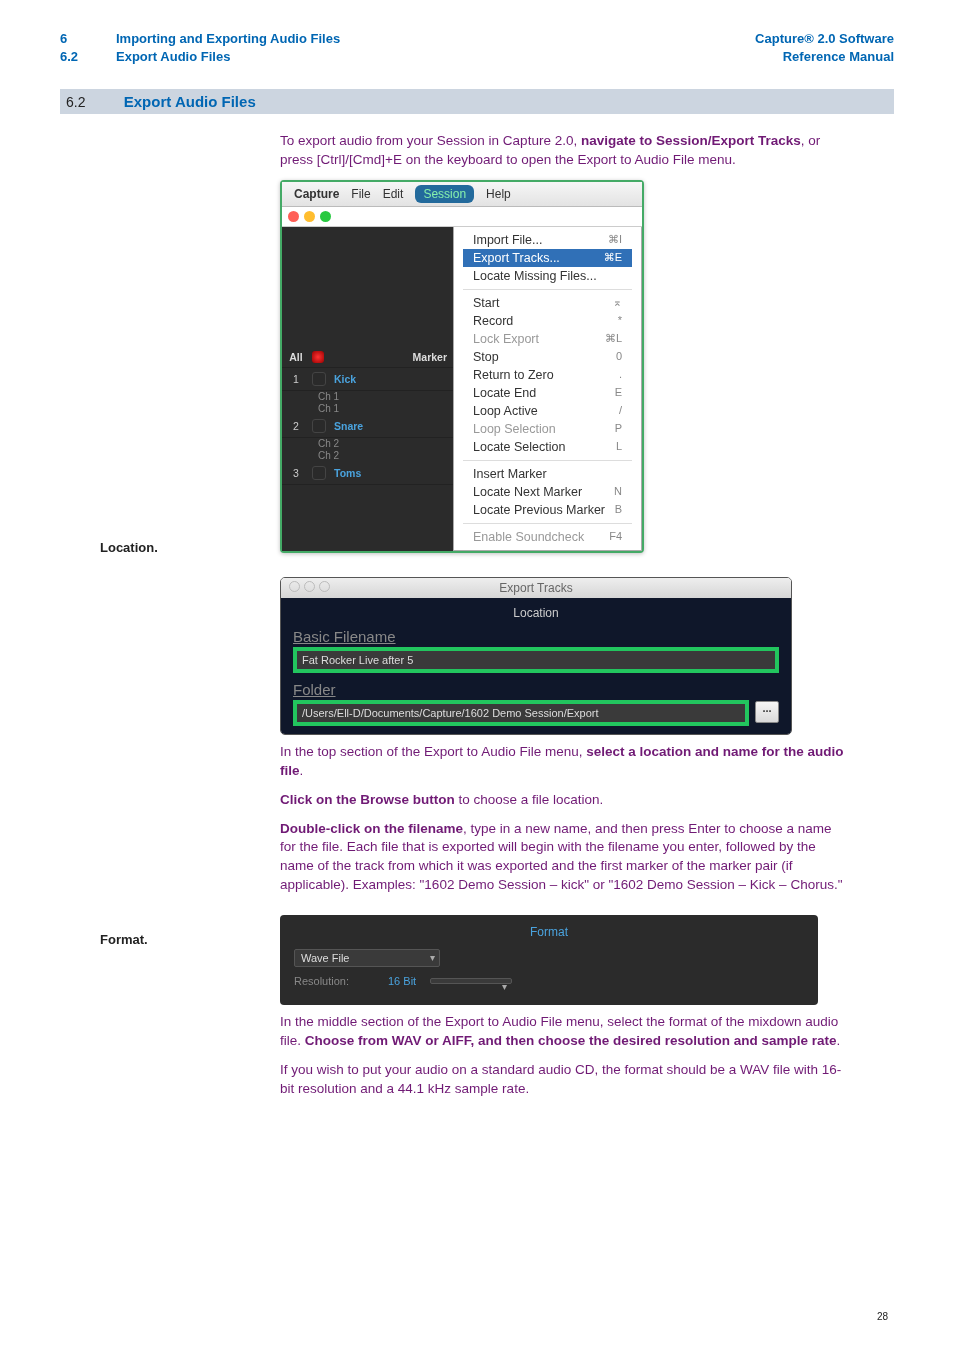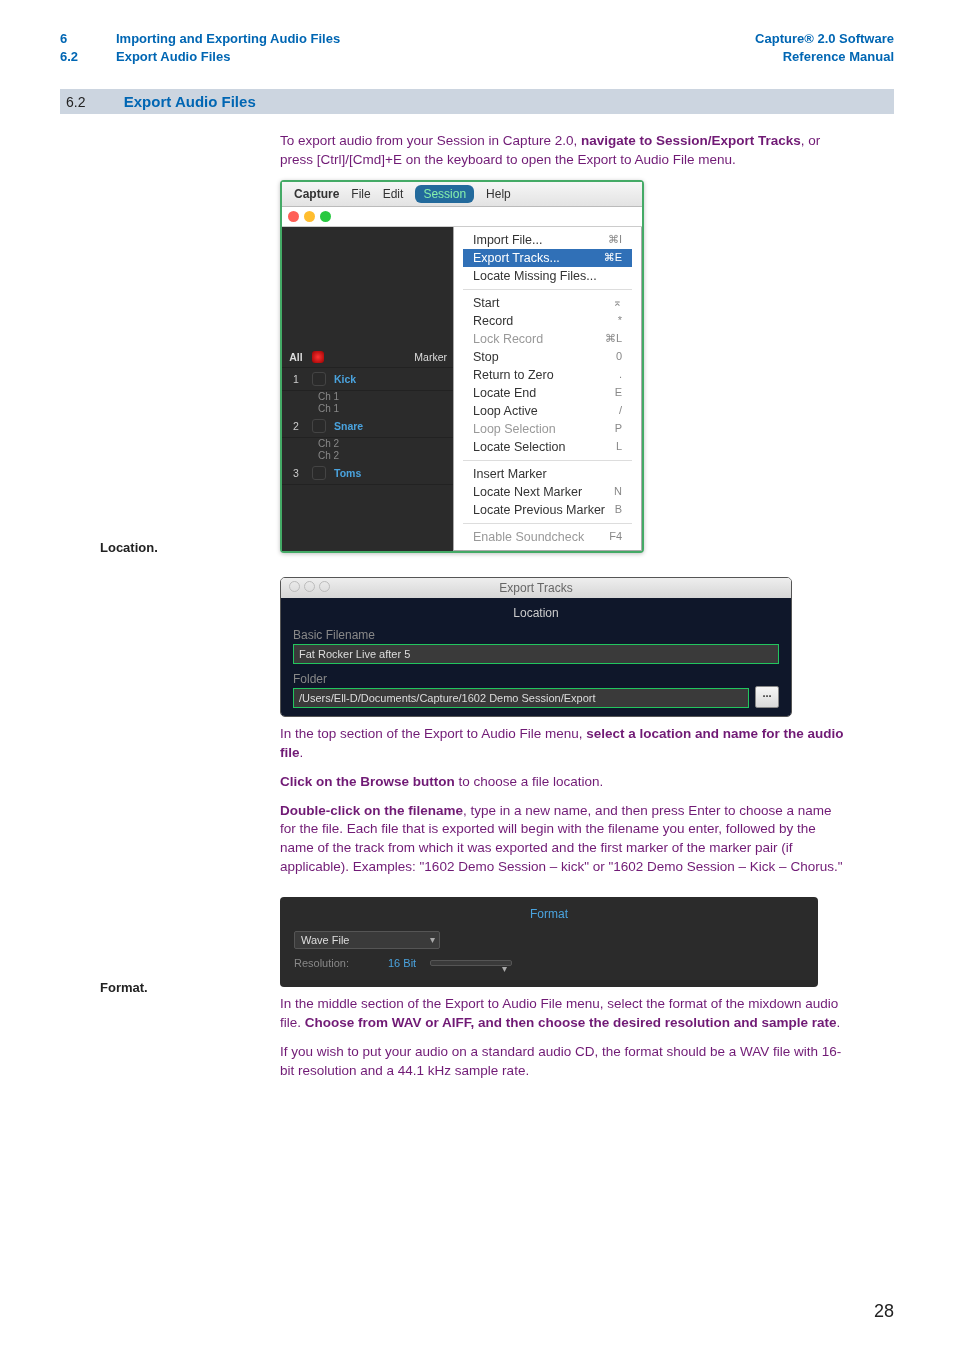--- a/index.html
+++ b/index.html
@@ -143,41 +143,41 @@
   .loc-panel{
     width:510px;border:1px solid #555;border-radius:5px;overflow:hidden;font-family:Arial,sans-serif;font-size:11px;
   }
   .loc-title{
     background:linear-gradient(#eee,#d6d6d6);text-align:center;color:#666;padding:3px;font-size:12px;position:relative;
   }
   .loc-title-dots{position:absolute;left:8px;top:3px;display:flex;gap:4px;}
   .loc-title-dots span{width:9px;height:9px;border-radius:50%;border:1px solid #bbb;display:inline-block;}
   .loc-body{background:#0f172a;color:#ccc;padding:8px 12px;}
   .loc-head{text-align:center;color:#ccc;margin-bottom:8px;font-size:12px;}
-  .loc-lbl{color:#888;font-size:12px;}
-  .loc-field{background:#3a3a3a;border:1px solid #22c55e;padding:3px 5px;margin:2px 0 8px 0;color:#ddd;font-size:11px;}
+  .loc-lbl{color:#888;font-size:15px;text-decoration:underline;}
+  .loc-field{background:#3a3a3a;border:4px solid #22c55e;padding:3px 5px;margin:2px 0 8px 0;color:#ddd;font-size:11px;}
   .loc-folder-row{display:flex;gap:6px;align-items:center;}
   .loc-btn{background:linear-gradient(#f6f6f6,#d9d9d9);border:1px solid #888;width:22px;height:20px;text-align:center;color:#333;font-weight:bold;border-radius:2px;}
 
   
   .fmt-panel{
     width:510px;background:#2b2b2b;color:#ccc;padding:10px 14px;border-radius:4px;font-family:Arial,sans-serif;font-size:11px;
   }
   .fmt-head{text-align:center;color:#4aa3de;font-size:12px;margin-bottom:10px;}
   .fmt-row{display:flex;align-items:center;gap:14px;margin-bottom:8px;}
   .fmt-lbl{color:#888;width:80px;}
   .fmt-val{color:#4aa3de;}
   .fmt-select{
     background:#3a3a3a;border:1px solid #555;color:#ddd;padding:2px 18px 2px 6px;border-radius:2px;position:relative;display:inline-block;
   }
   .fmt-select::after{content:"▾";position:absolute;right:4px;color:#aaa;font-size:10px;}
   .fmt-select.small{min-width:56px;}
   .fmt-select.big{min-width:120px;}
 
-  .pg-num{position:absolute;right:60px;bottom:28px;color:#222;font-size:18px;}
+  .pg-num{position:absolute;right:66px;bottom:28px;color:#222;font-size:10px;}
 </style>
 </head>
 <body>
 
 <div class="page">
 
   <div class="header-row">
     <div class="header-left">
       <div class="header-nums">
         <div>6</div>
@@ -218,21 +218,21 @@
           <span class="tl-r"></span>
           <span class="tl-y"></span>
           <span class="tl-g"></span>
         </div>
         <div class="menu-body">
           <div class="track-side">
             <div class="track-row">
               <span class="track-num track-rowA">All</span>
               <span class="rec-dot on"></span>
               <span style="flex:1"></span>
-              <span style="color:#ddd;font-weight:normal">Marker</span>
+              <span style="color:#ddd;font-weight:bold">Marker</span>
             </div>
             <div>
               <div class="track-row">
                 <span class="track-num">1</span>
                 <span class="rec-dot"></span>
                 <span class="track-name">Kick</span>
               </div>
               <div class="sub-ch">Ch 1</div>
               <div class="sub-ch">Ch 1</div>
             </div>
@@ -267,21 +267,21 @@
               <div class="dd-sep"></div>
               <div class="dd-item">
                 <span>Start</span>
                 <span class="kb">⌅</span>
               </div>
               <div class="dd-item">
                 <span>Record</span>
                 <span class="kb">*</span>
               </div>
               <div class="dd-item disabled">
-                <span>Lock Record</span>
+                <span>Lock Export</span>
                 <span class="kb">⌘L</span>
               </div>
               <div class="dd-item">
                 <span>Stop</span>
                 <span class="kb">0</span>
               </div>
               <div class="dd-item">
                 <span>Return to Zero</span>
                 <span class="kb">.</span>
               </div>
@@ -355,21 +355,21 @@
       <span>In the top section of the Export to Audio File menu, </span><b>select a location and name for the audio file</b><span>.</span>
     </p>
     <p>
       <b>Click on the Browse button</b><span> to choose a file location.</span>
     </p>
     <p>
       <b>Double-click on the filename</b><span>, type in a new name, and then press Enter to choose a name for the file. Each file that is exported will begin with the filename you enter, followed by the name of the track from which it was exported and the first marker of the marker pair (if applicable). Examples: "1602 Demo Session – kick" or "1602 Demo Session – Kick – Chorus."</span>
     </p>
   </div>
 
-  <div class="side-label" style="top:980px;">Format.</div>
+  <div class="side-label" style="top:932px;">Format.</div>
 
   <div class="body-col" style="margin-top:20px;">
     <div class="img-block">
       <div class="fmt-panel">
         <div class="fmt-head">Format</div>
         <div class="fmt-row">
           <div class="fmt-select big"><span>Wave File</span></div>
         </div>
         <div class="fmt-row">
           <span class="fmt-lbl">Resolution:</span>

